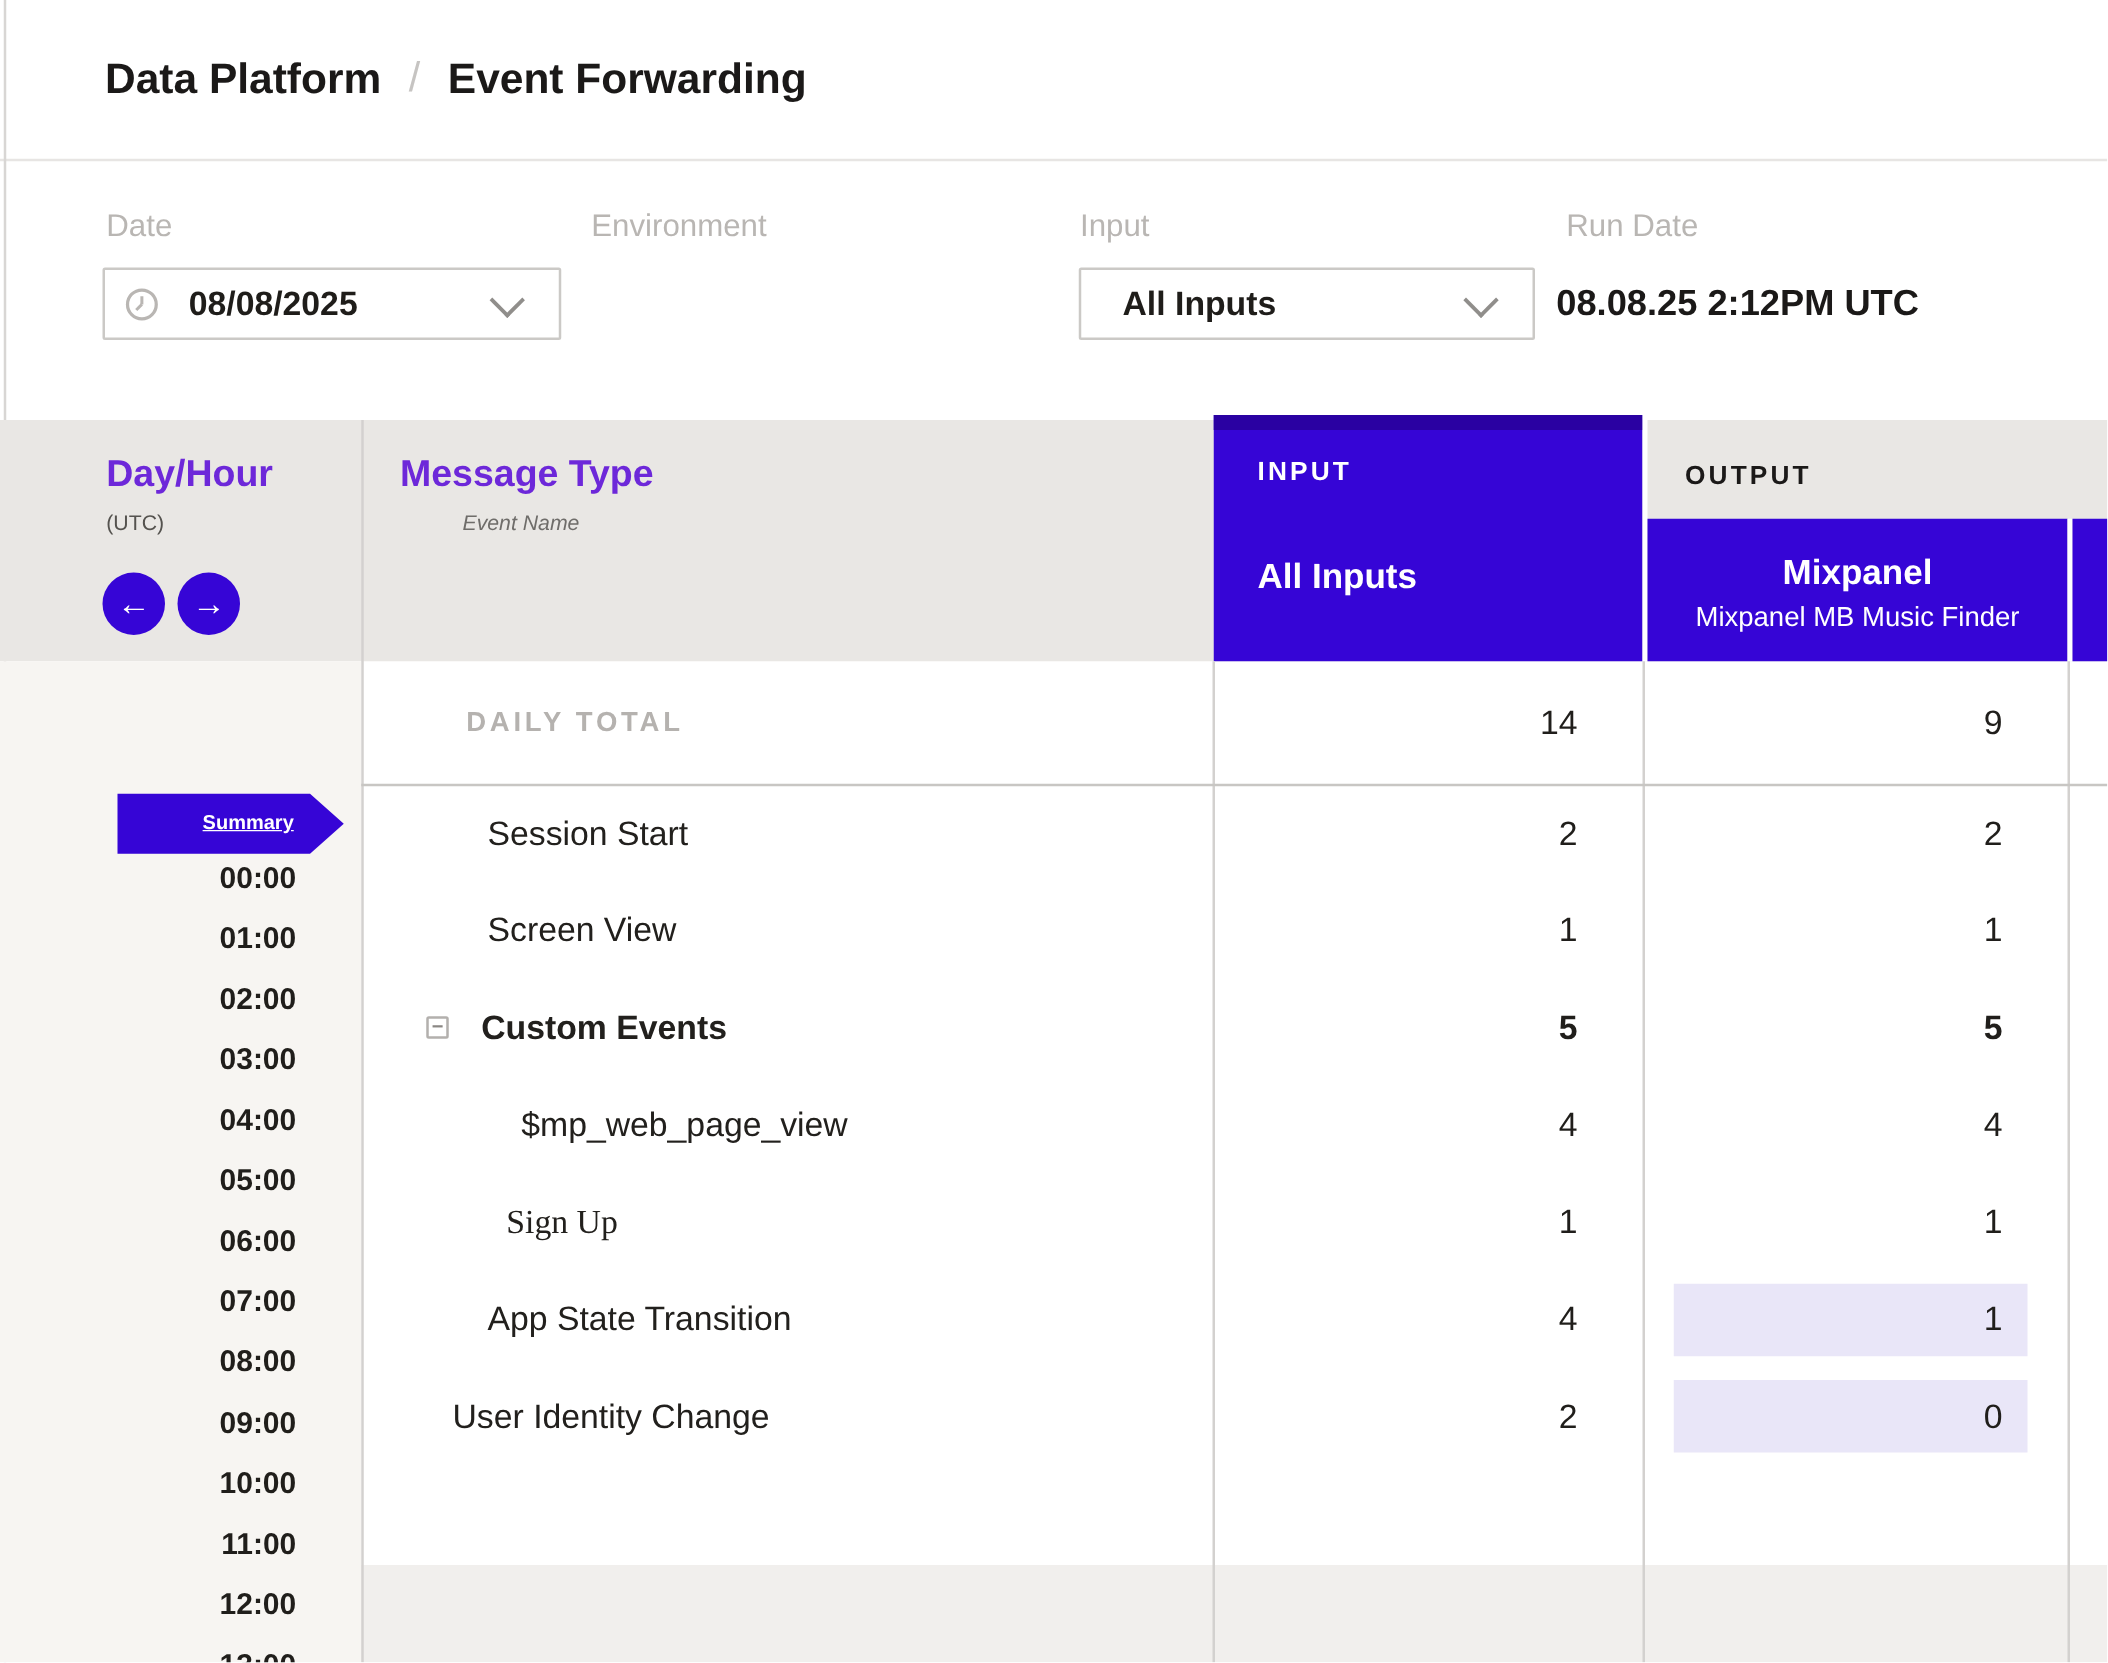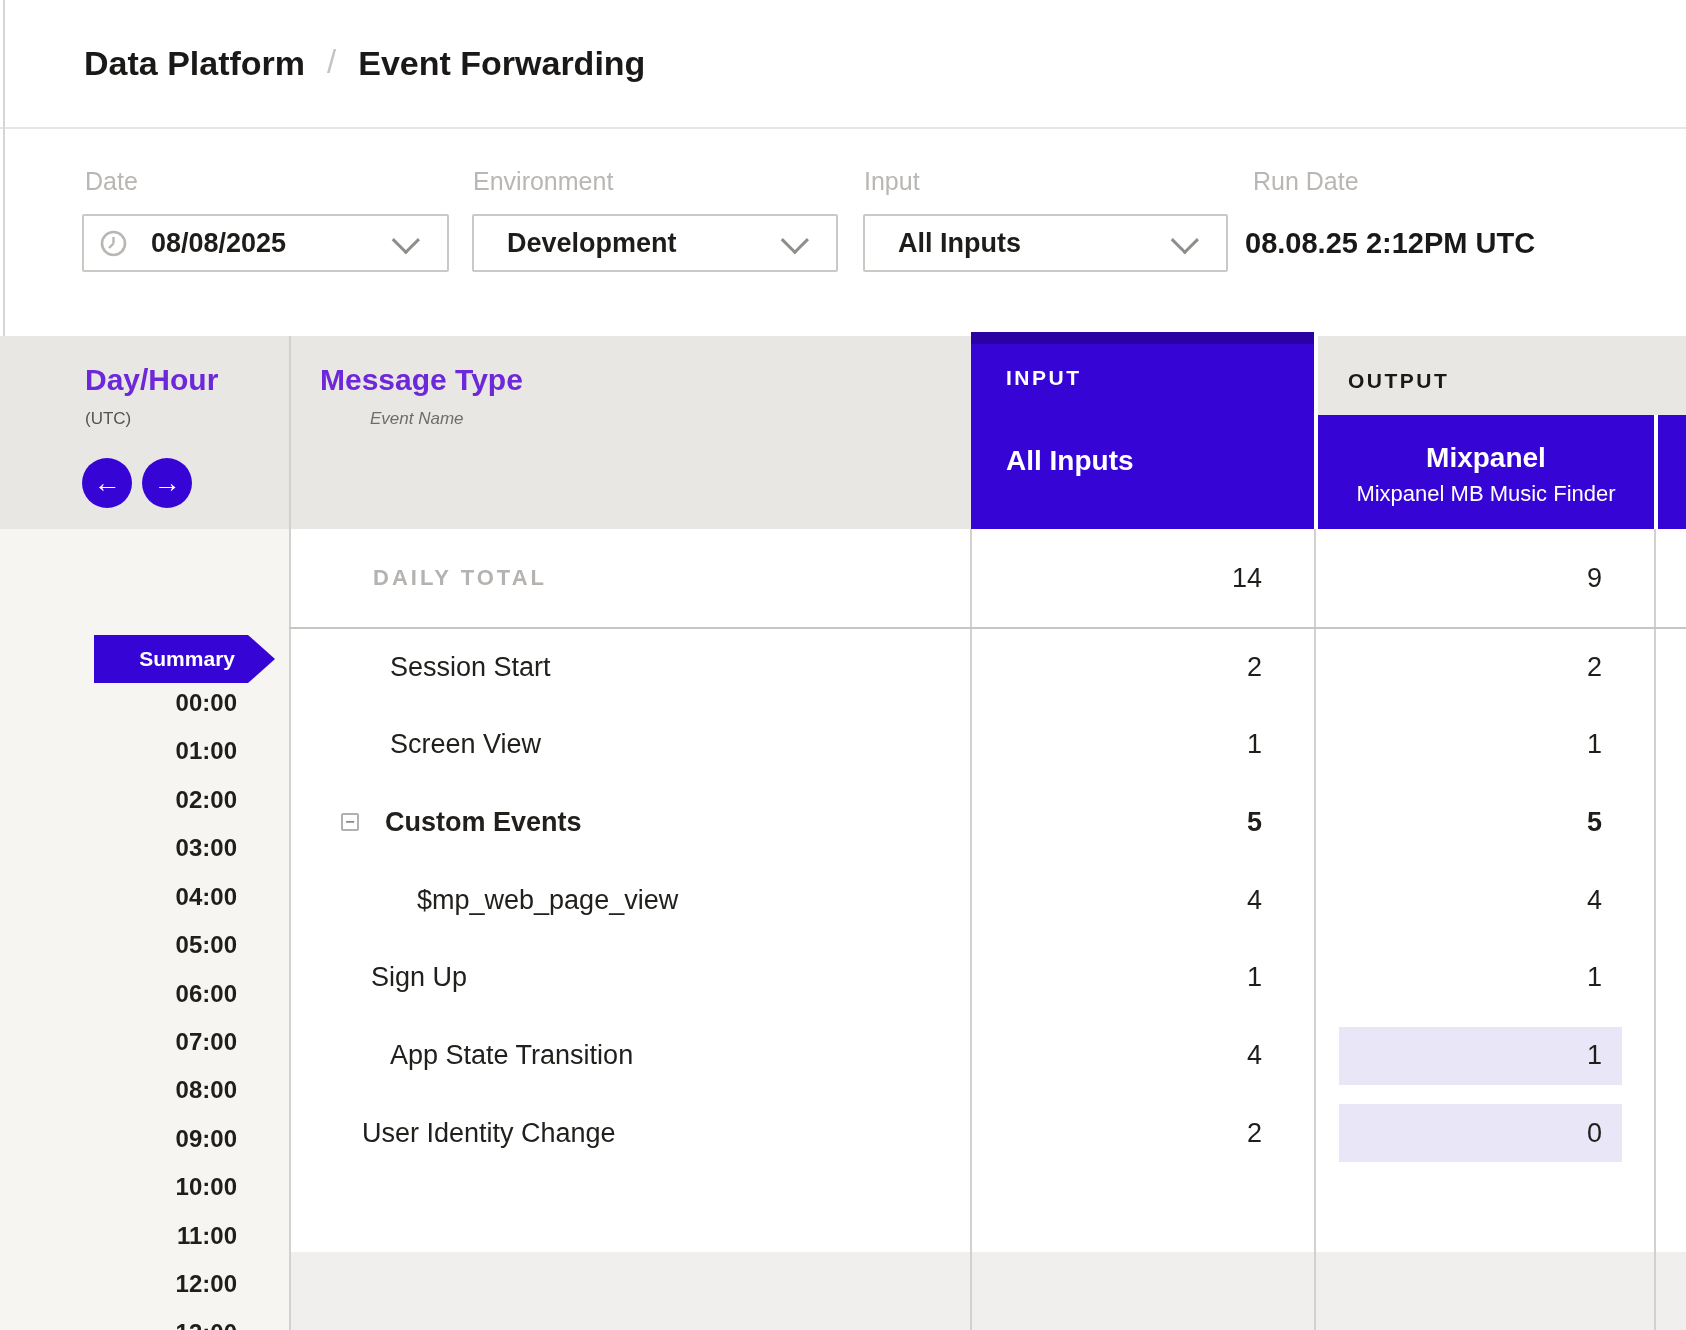--- a/index.html
+++ b/index.html
@@ -46,22 +46,22 @@
   .daily-label{left:373px;top:529px;height:98px;display:flex;align-items:center;
                font-size:22px;font-weight:700;letter-spacing:3px;color:#b5b2af;}
   .num-cell{height:78px;display:flex;align-items:center;justify-content:flex-end;
             padding-right:52px;box-sizing:border-box;font-size:27px;color:#201e1b;}
   .row-label{font-size:27px;color:#22201d;display:flex;align-items:center;height:78px;}
   .collapse-box{width:18px;height:18px;border:2px solid #b3b0ad;border-radius:2px;box-sizing:border-box;
                 display:flex;align-items:center;justify-content:center;color:#8a8784;font-size:16px;line-height:14px;margin-right:26px;}
   .hl{background:var(--lavender);}
 
   .summary-badge{left:94px;top:635px;height:48px;display:flex;}
-  .summary-rect{width:154px;height:48px;background:var(--purple);color:#fff;font-size:21px;font-weight:700;
-                display:flex;align-items:center;justify-content:flex-end;padding-right:13px;box-sizing:border-box;}
+  .summary-rect{width:154px;height:48px;background:var(--purple);color:#fff;font-size:16px;font-weight:700;
+                display:flex;align-items:center;justify-content:flex-end;padding-right:13px;box-sizing:border-box;text-decoration:underline;}
   .summary-tip{width:0;height:0;border-top:24px solid transparent;border-bottom:24px solid transparent;
                border-left:27px solid var(--purple);}
   .hour{left:0;width:237px;height:30px;line-height:30px;text-align:right;font-size:24px;font-weight:700;color:#201e1b;}
 
   .clock-icon{margin-left:16px;margin-right:24px;}
 </style>
 </head>
 <body>
 
 <div class="stage">
@@ -83,24 +83,20 @@
   <div class="abs f-box" style="left:82px;width:367px;">
     <svg class="clock-icon" width="27" height="27" viewBox="0 0 27 27">
       <circle cx="13.5" cy="13.5" r="11.5" fill="none" stroke="#b9b6b3" stroke-width="2.6"></circle>
       <line x1="13.5" y1="13.5" x2="13.5" y2="7" stroke="#b9b6b3" stroke-width="2.4"></line>
       <line x1="13.5" y1="13.5" x2="9" y2="18" stroke="#b9b6b3" stroke-width="2.4"></line>
     </svg>
     <span class="f-value">08/08/2025</span>
     <span class="chevron"></span>
   </div>
 
-  <div class="abs f-box" style="left:472px;width:366px;">
-    <span class="f-value" style="margin-left:33px;">Development</span>
-    <span class="chevron"></span>
-  </div>
 
   <div class="abs f-box" style="left:863px;width:365px;">
     <span class="f-value" style="margin-left:33px;">All Inputs</span>
     <span class="chevron"></span>
   </div>
 
   <div class="abs run-value">08.08.25 2:12PM UTC</div>
 
   <div class="abs band"></div>
 
@@ -183,21 +179,21 @@
         <span class="collapse-box">−</span>
         <span>Custom Events</span>
       </div>
       <div class="abs num-cell" style="left: 971px; top: 783.4px; width: 343px; font-weight: 700;">5</div>
       <div class="abs num-cell" style="left: 1318px; top: 783.4px; width: 336px; font-weight: 700;">5</div>
       <div class="abs row-label" style="top: 861.1px; left: 291px; width: 603px; padding-left: 126px; box-sizing: border-box;">
         <span>$mp_web_page_view</span>
       </div>
       <div class="abs num-cell" style="left: 971px; top: 861.1px; width: 343px;">4</div>
       <div class="abs num-cell" style="left: 1318px; top: 861.1px; width: 336px;">4</div>
-      <div class="abs row-label" style="top: 938.8px; left: 291px; width: 783px; padding-left: 80px; box-sizing: border-box;">
+      <div class="abs row-label" style="top: 938.8px; left: 291px; width: 783px; padding-left: 114px; box-sizing: border-box; font-family: Liberation Serif, serif;">
         <span>Sign Up</span>
       </div>
       <div class="abs num-cell" style="left: 971px; top: 938.8px; width: 343px;">1</div>
       <div class="abs num-cell" style="left: 1318px; top: 938.8px; width: 336px;">1</div>
       <div class="abs row-label" style="top: 1016.5px; left: 291px; width: 679px; padding-left: 99px; box-sizing: border-box;">
         <span>App State Transition</span>
       </div>
       <div class="abs num-cell" style="left: 971px; top: 1016.5px; width: 343px;">4</div>
       <div class="abs hl" style="left: 1339px; top: 1026.5px; width: 283px; height: 58px;"></div>
       <div class="abs num-cell" style="left: 1318px; top: 1016.5px; width: 336px;">1</div>

